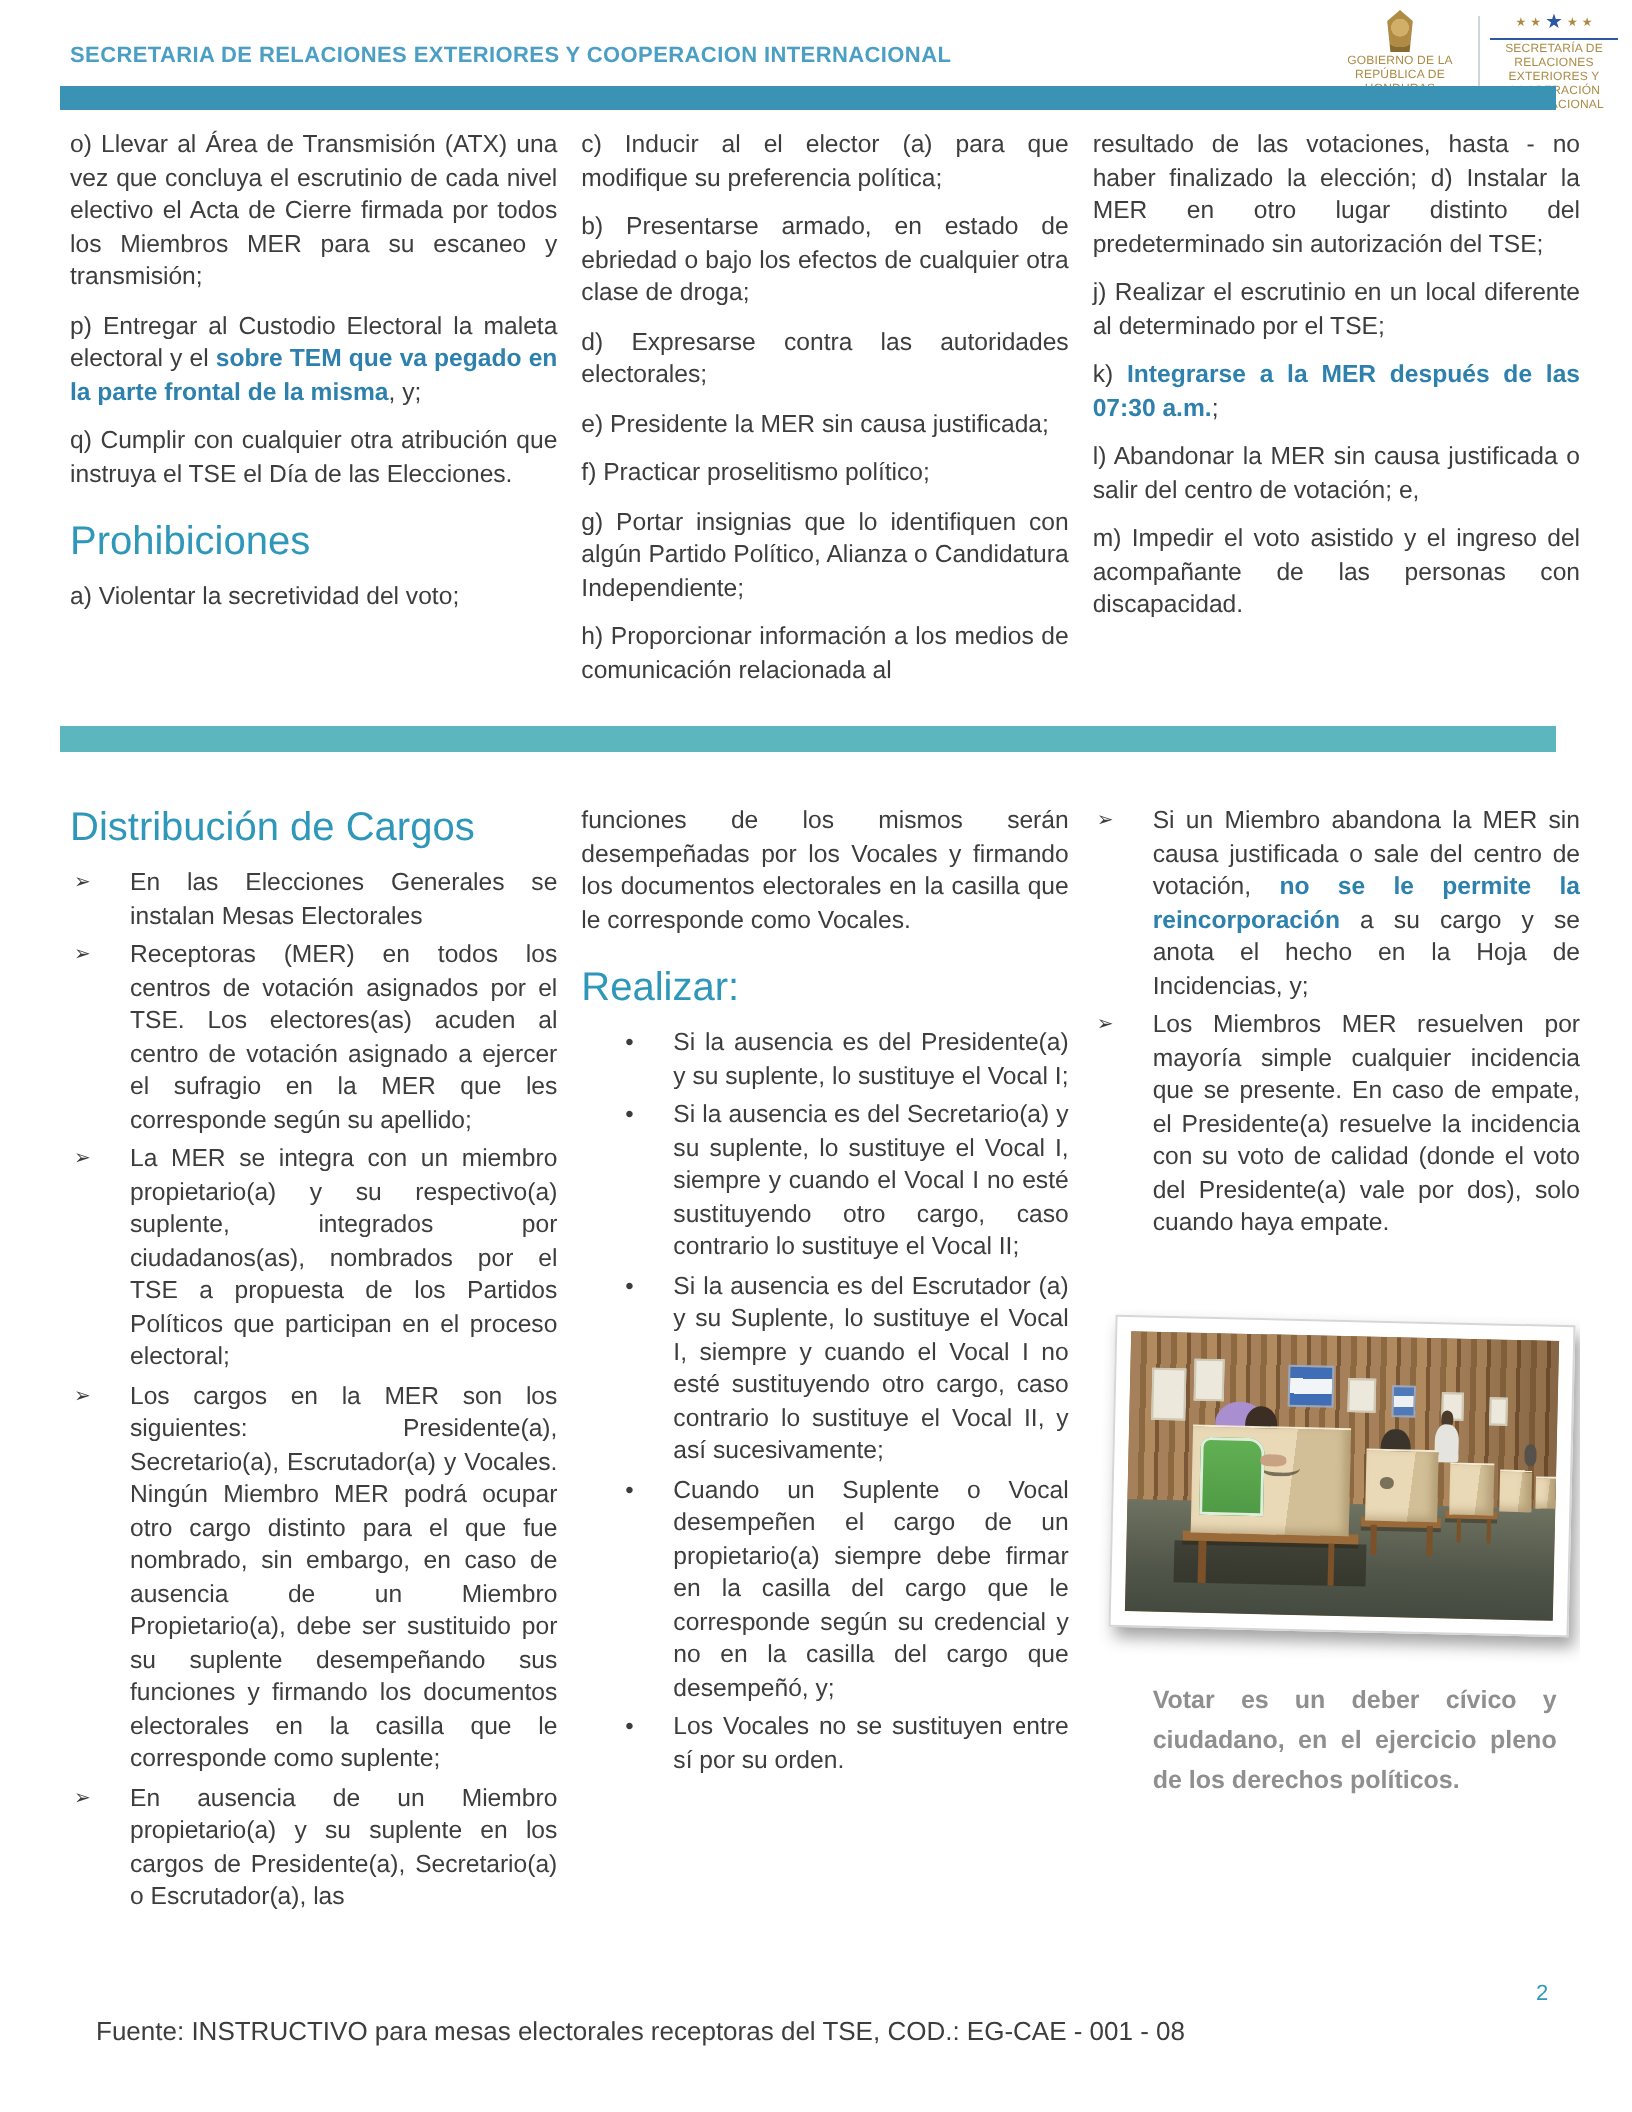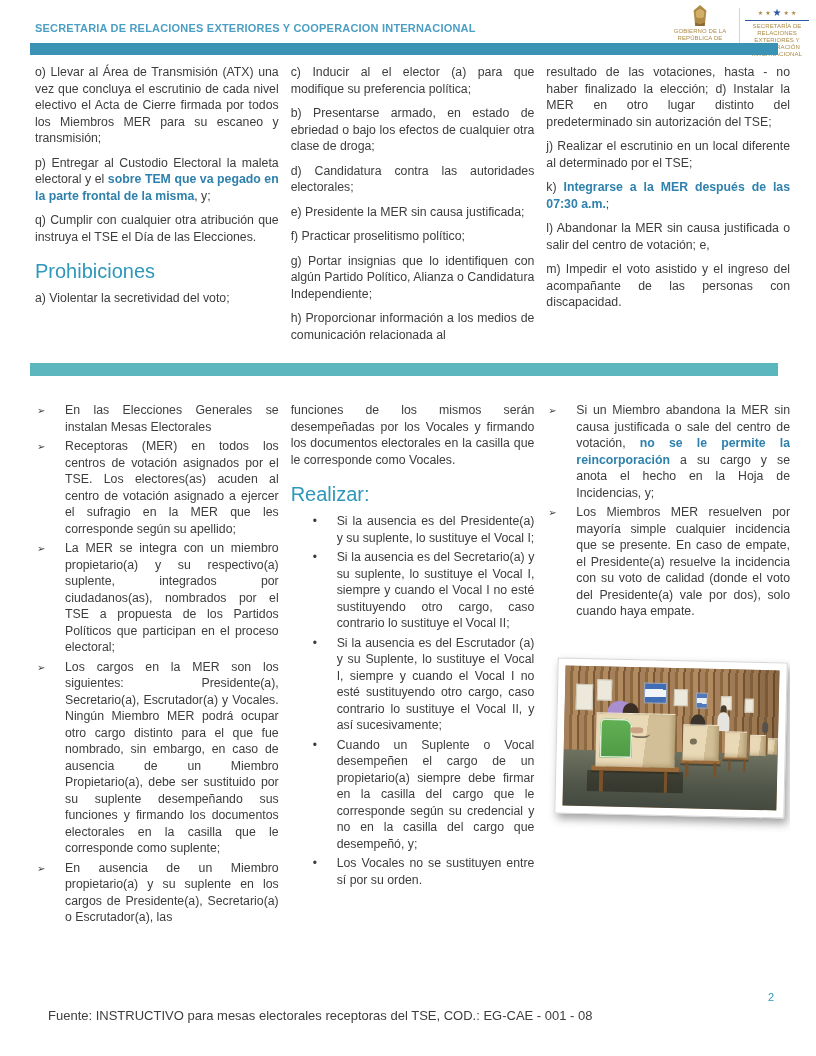--- a/index.html
+++ b/index.html
@@ -145,39 +145,40 @@
     <div class="col" data-blocks="section1.columns.0">
         <div class="blk p"><span>o) </span><span class="seg-b">Llevar</span><span> al Área de Transmisión (ATX) una vez que concluya el escrutinio de cada nivel electivo el Acta de Cierre firmada por todos los Miembros MER para su escaneo y transmisión;</span></div>
         <div class="blk p"><span>p) </span><span class="seg-b">Entregar</span><span> al Custodio Electoral la maleta electoral y el </span><span class="seg-t">sobre TEM que va pegado en la parte frontal de la misma</span><span>, y;</span></div>
         <div class="blk p"><span>q) </span><span class="seg-b">Cumplir</span><span> con cualquier otra atribución que instruya el TSE el Día de las Elecciones.</span></div>
         <div class="blk h"><span>Prohibiciones</span></div>
         <div class="blk p"><span>a) </span><span class="seg-b">Violentar la secretividad del voto</span><span>;</span></div>
       </div>
     <div class="col" data-blocks="section1.columns.1">
         <div class="blk p"><span>c) </span><span class="seg-b">Inducir</span><span> al el elector (a) para que modifique su preferencia política;</span></div>
         <div class="blk p"><span>b) </span><span class="seg-b">Presentarse armado</span><span>, en estado de ebriedad o bajo los efectos de cualquier otra clase de droga;</span></div>
-        <div class="blk p"><span>d) </span><span class="seg-b">Candidatura</span><span> contra las autoridades electorales;</span></div>
+        <div class="blk p"><span>d) </span><span class="seg-b">Expresarse</span><span> contra las autoridades electorales;</span></div>
         <div class="blk p"><span>e) </span><span class="seg-b">Presidente</span><span> la MER sin causa justificada;</span></div>
         <div class="blk p"><span>f) </span><span class="seg-b">Practicar proselitismo político</span><span>;</span></div>
         <div class="blk p"><span>g) </span><span class="seg-b">Portar</span><span> insignias que lo identifiquen con algún Partido Político, Alianza o Candidatura Independiente;</span></div>
         <div class="blk p"><span>h) </span><span class="seg-b">Proporcionar</span><span> información a los medios de comunicación relacionada al</span></div>
       </div>
     <div class="col" data-blocks="section1.columns.2">
         <div class="blk p"><span>resultado de las votaciones, hasta - no haber finalizado la elección; d) </span><span class="seg-b">Instalar</span><span> la MER en otro lugar distinto del predeterminado sin autorización del TSE;</span></div>
         <div class="blk p"><span>j) </span><span class="seg-b">Realizar</span><span> el escrutinio en un local diferente al determinado por el TSE;</span></div>
         <div class="blk p"><span>k) </span><span class="seg-t">Integrarse a la MER después de las 07:30 a.m.</span><span>;</span></div>
         <div class="blk p"><span>l) </span><span class="seg-b">Abandonar la MER</span><span> sin causa justificada o salir del centro de votación; e,</span></div>
         <div class="blk p"><span>m) </span><span class="seg-b">Impedir</span><span> el voto asistido y el ingreso del acompañante de las personas con discapacidad.</span></div>
       </div>
   </div>
 
   <div class="bar bar2"></div>
 
   <div class="cols sec2">
     <div class="col" data-blocks="section2.columns.0">
+        <div class="blk h"><span>Distribución de Cargos</span></div>
         <div class="blk bullet"><span class="marker">➢</span><span class="txt"><span>En las Elecciones Generales se instalan </span><span class="seg-b">Mesas Electorales</span></span></div>
         <div class="blk bullet"><span class="marker">➢</span><span class="txt"><span class="seg-b">Receptoras (MER)</span><span> en todos los centros de votación asignados por el TSE. Los electores(as) acuden al centro de votación asignado a ejercer el sufragio en la </span><span class="seg-b">MER</span><span> que les corresponde según su apellido;</span></span></div>
         <div class="blk bullet"><span class="marker">➢</span><span class="txt"><span>La MER se integra con un </span><span class="seg-b">miembro propietario(a)</span><span> y su </span><span class="seg-b">respectivo(a) suplente</span><span>, integrados por ciudadanos(as), nombrados por el TSE a propuesta de los Partidos Políticos que participan en el proceso electoral;</span></span></div>
         <div class="blk bullet"><span class="marker">➢</span><span class="txt"><span>Los cargos en la MER son los siguientes: </span><span class="seg-b">Presidente(a), Secretario(a), Escrutador(a) y Vocales</span><span>. Ningún Miembro MER podrá ocupar otro cargo distinto para el que fue nombrado, sin embargo, en caso de ausencia de un Miembro Propietario(a), debe ser sustituido por su suplente desempeñando sus funciones y firmando los documentos electorales en la casilla que le corresponde como suplente;</span></span></div>
         <div class="blk bullet"><span class="marker">➢</span><span class="txt"><span>En ausencia de un Miembro propietario(a) y su suplente en los cargos de </span><span class="seg-b">Presidente(a)</span><span>, Secretario(a) o Escrutador(a), las</span></span></div>
       </div>
     <div class="col" data-blocks="section2.columns.1">
         <div class="blk p"><span>funciones de los mismos serán desempeñadas por los </span><span class="seg-b">Vocales</span><span> y firmando los documentos electorales en la casilla que le corresponde como </span><span class="seg-b">Vocales</span><span>.</span></div>
         <div class="blk h"><span>Realizar:</span></div>
         <div class="blk dot"><span class="marker">•</span><span class="txt"><span>Si la ausencia es del </span><span class="seg-b">Presidente(a)</span><span> y su suplente, lo sustituye el </span><span class="seg-b">Vocal I</span><span>;</span></span></div>
@@ -229,19 +230,20 @@
           <div class="ph sc-leg sc-l1"></div>
           <div class="ph sc-leg sc-l2"></div>
           <div class="ph sc-booth sc-b1"></div>
           <div class="ph sc-m1"></div>
           <div class="ph sc-m2"></div>
           <div class="ph sc-vest"></div>
           <div class="ph sc-arm"></div>
         </div>
       </div>
 
+      <div class="photo-caption">Votar es un deber cívico y ciudadano, en el ejercicio pleno de los derechos políticos.</div>
     </div>
   </div>
 
   <div class="footer-src">Fuente: INSTRUCTIVO para mesas electorales receptoras del TSE, COD.: EG-CAE - 001 - 08</div>
   <div class="page-num">2</div>
 
 </div>
 
 </body></html>

